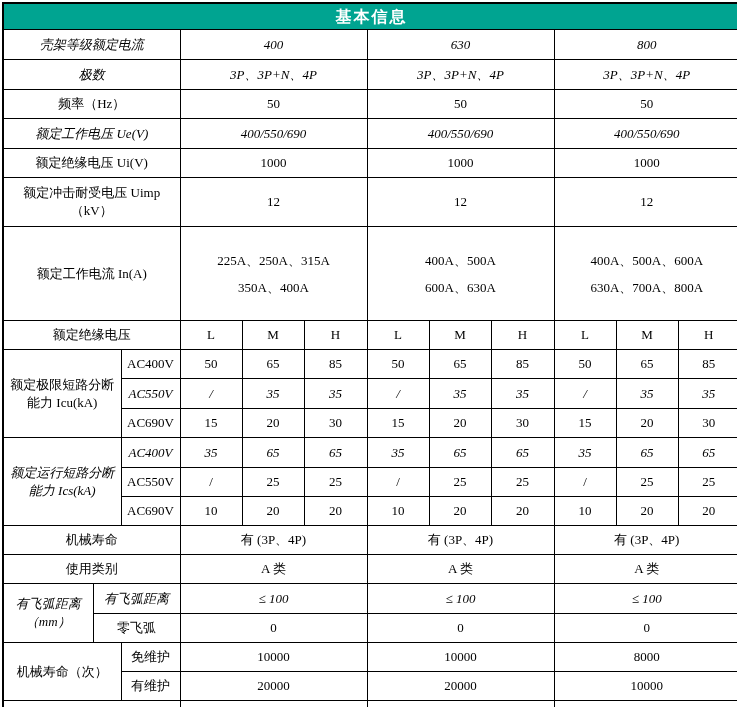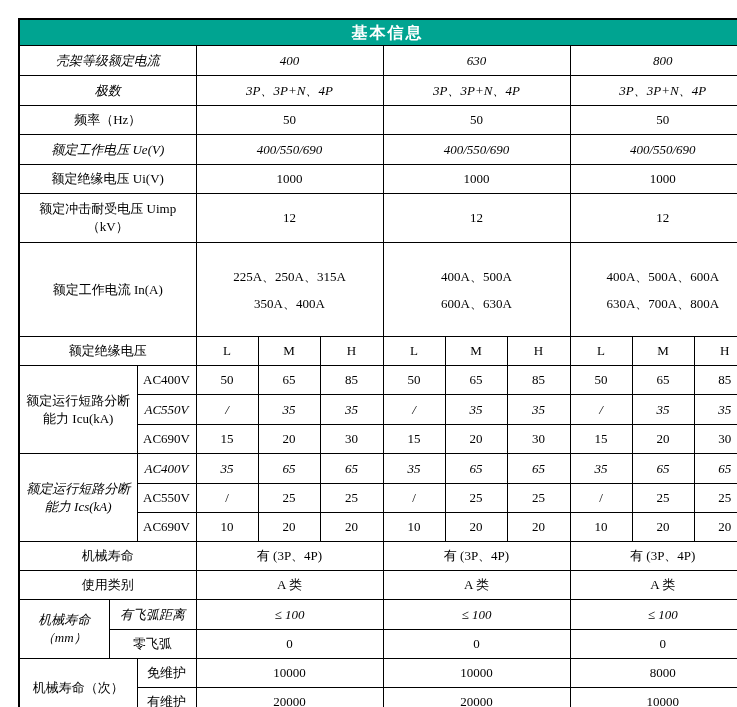--- a/index.html
+++ b/index.html
@@ -1,16 +1,16 @@
 <!DOCTYPE html>
 <html><head>
 <meta charset="utf-8">
 <style>
   html,body { margin:0; padding:0; background:#ffffff; }
-  .wrap { width:674px; height:707px; box-sizing:border-box; padding:18px; }
+  .wrap { width:674px; height:707px; box-sizing:border-box; padding:2px; }
   table.spec {
     border-collapse:collapse; table-layout:fixed;
     width:735px; background:#ffffff;
     font-family:"Liberation Serif","DejaVu Serif",serif;
     font-size:13px; color:#000000;
     border:2px solid #000000;
   }
   table.spec td {
     border:1px solid #000000;
     text-align:center; vertical-align:middle;
@@ -118,21 +118,21 @@
     <td>H</td>
     <td>L</td>
     <td>M</td>
     <td>H</td>
     <td>L</td>
     <td>M</td>
     <td>H</td>
   </tr>
 
   <tr class="r28">
-    <td colspan="2" rowspan="3">额定运行短路分断能力 Icu(kA)</td>
+    <td colspan="2" rowspan="3">额定极限短路分断能力 Icu(kA)</td>
     <td>AC400V</td>
     <td>50</td>
     <td>65</td>
     <td>85</td>
     <td>50</td>
     <td>65</td>
     <td>85</td>
     <td>50</td>
     <td>65</td>
     <td>85</td>
@@ -208,21 +208,21 @@
   </tr>
 
   <tr class="r28">
     <td colspan="3">使用类别</td>
     <td colspan="3">A 类</td>
     <td colspan="3">A 类</td>
     <td colspan="3">A 类</td>
   </tr>
 
   <tr class="r29">
-    <td rowspan="2">机械寿命（mm）</td>
+    <td rowspan="2">有飞弧距离（mm）</td>
     <td colspan="2">有飞弧距离</td>
     <td colspan="3">≤ 100</td>
     <td colspan="3">≤ 100</td>
     <td colspan="3">≤ 100</td>
   </tr>
   <tr class="r28">
     <td colspan="2">零飞弧</td>
     <td colspan="3">0</td>
     <td colspan="3">0</td>
     <td colspan="3">0</td>

